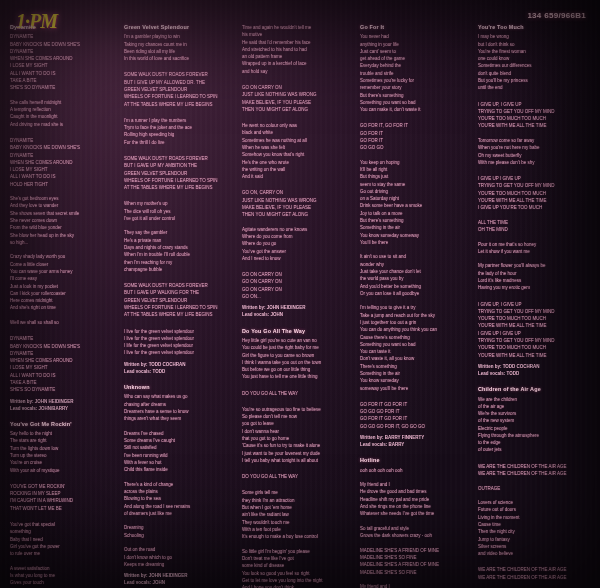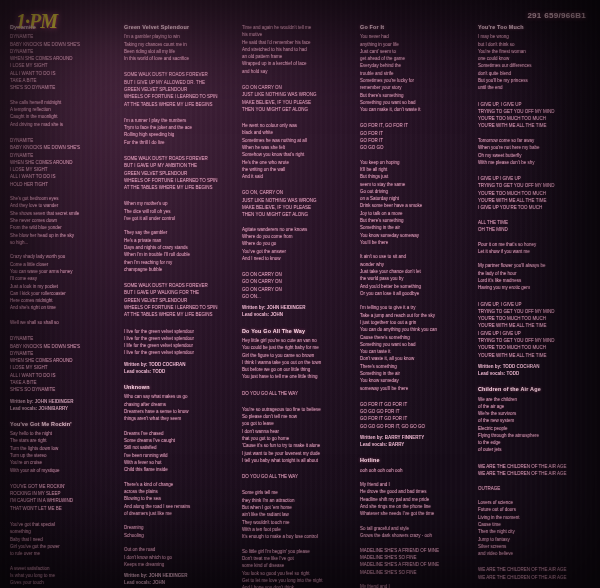--- a/index.html
+++ b/index.html
@@ -71,21 +71,21 @@
     font-size:4.5px;line-height:1.6;color:#f0b9d2;
     margin-top:4px;white-space:pre-line;font-weight:bold;
   }
 </style>
 </head>
 <body>
 
 <div class="sleeve"></div>
 
 <div class="logo">1·PM</div>
-<div class="catno">291 659/966B1</div>
+<div class="catno">134 659/966B1</div>
 
 <div class="cols">
   <div class="col c1" id="col0">
       <div class="song">
         <div class="title">Dynamite</div>
         <div class="lines">DYNAMITE
 BABY KNOCKS ME DOWN SHE'S
 DYNAMITE
 WHEN SHE COMES AROUND
 I LOSE MY SIGHT

